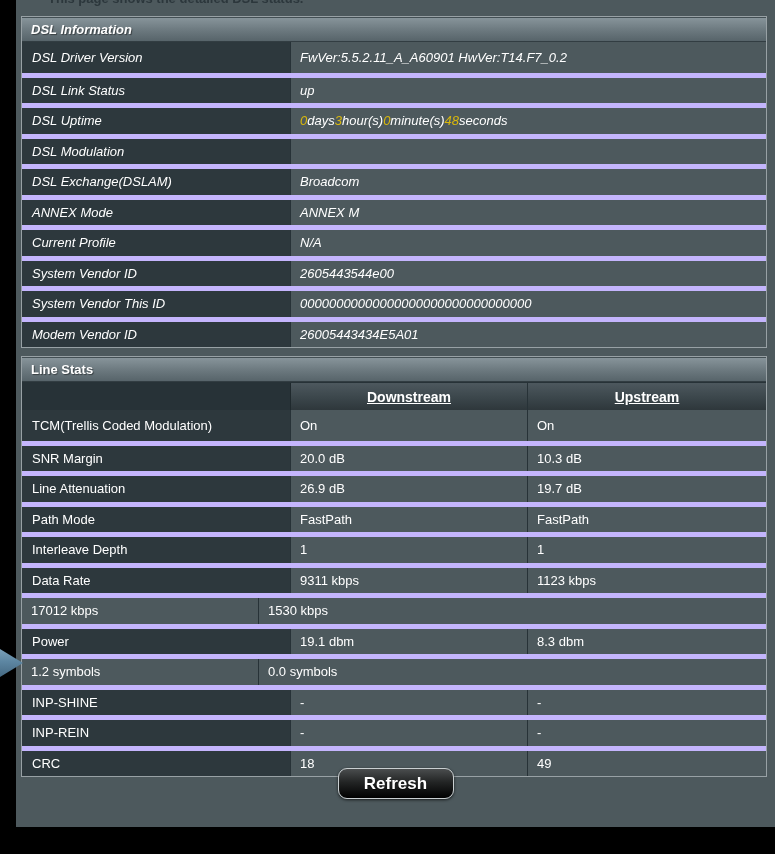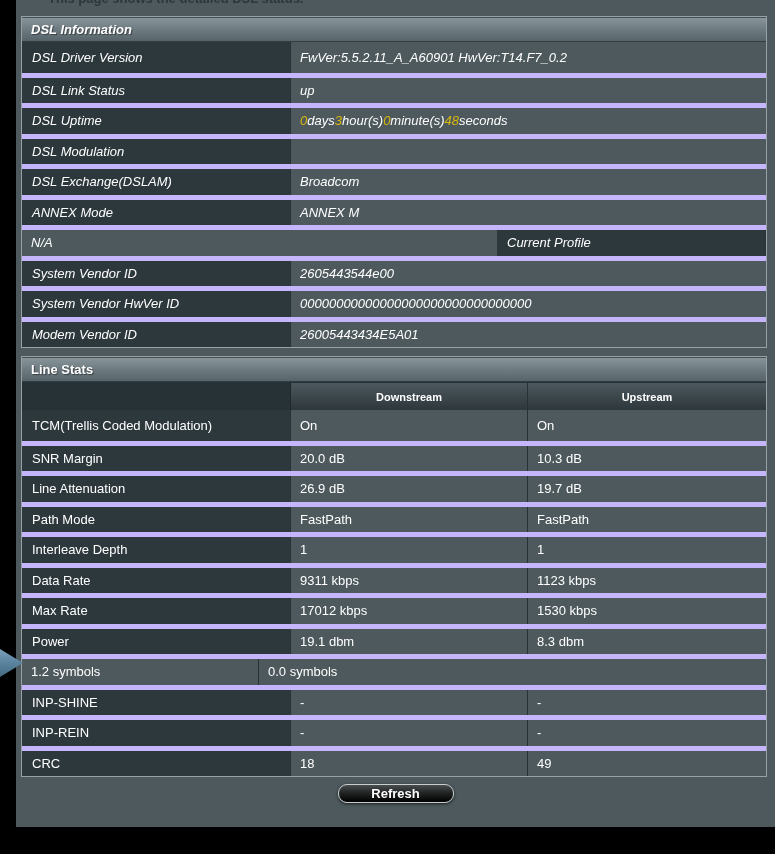--- a/index.html
+++ b/index.html
@@ -60,33 +60,34 @@
     flex:0 0 237px;border-right:1px solid #273237;
   }
   .hl{color:#D9B80C;}
   .cols-header{display:flex;height:28px;box-sizing:border-box;border-top:1px solid #273237;}
   .cols-header .corner{
     width:269px;min-width:269px;background:#273237;
     border-right:1px solid #1f292d;box-sizing:border-box;
   }
   .cols-header .colhead{
     display:flex;align-items:center;justify-content:center;
-    color:#fff;font-size:11px;font-weight:bold;
+    color:#fff;font-size:14px;font-weight:bold;
     background:linear-gradient(180deg,#4d585e 0%,#3b464b 55%,#2e373b 100%);
     box-sizing:border-box;
+    text-decoration:underline;
   }
   .cols-header .colhead.down{flex:0 0 237px;border-right:1px solid #273237;}
   .cols-header .colhead.up{flex:1;}
   .refresh-btn{
     position:absolute;left:50%;transform:translateX(-50%);
-    top:784px;width:116px;height:19px;
+    top:768px;width:116px;height:31px;
     border-radius:9px;
     border:1px solid #c9cfd1;
     background:linear-gradient(180deg,#4a4d4e 0%,#232525 45%,#000 100%);
-    color:#fff;font-size:13px;font-weight:bold;
+    color:#fff;font-size:17px;font-weight:bold;
     font-family:"Liberation Sans", sans-serif;
     cursor:pointer;
     box-shadow:0 1px 3px rgba(0,0,0,0.7);
     text-shadow:0 1px 1px rgba(0,0,0,0.6);
   }
   .left-arrow{
     position:absolute;left:0;top:649px;width:23px;height:28px;
     background:linear-gradient(180deg,#7ba0b8 0%,#5d86a2 45%,#456982 100%);
     clip-path:polygon(0 0,100% 50%,0 100%);
   }
@@ -126,29 +127,29 @@
         </div>
         <div class="row">
           <div class="cell label">DSL Exchange(DSLAM)</div>
           <div class="cell value">Broadcom</div>
         </div>
         <div class="row">
           <div class="cell label">ANNEX Mode</div>
           <div class="cell value">ANNEX M</div>
         </div>
         <div class="row">
+          <div class="cell label">Current Profile</div>
           <div class="cell value">N/A</div>
-          <div class="cell label">Current Profile</div>
         </div>
         <div class="row">
           <div class="cell label">System Vendor ID</div>
           <div class="cell value">2605443544e00</div>
         </div>
         <div class="row">
-          <div class="cell label">System Vendor HwVer ID</div>
+          <div class="cell label">System Vendor This ID</div>
           <div class="cell value">00000000000000000000000000000000</div>
         </div>
         <div class="row">
           <div class="cell label">Modem Vendor ID</div>
           <div class="cell value">26005443434E5A01</div>
         </div>
       </div>
   </div>
 
   <div class="info-table tbl-line">
@@ -183,21 +184,20 @@
           <div class="cell label">Interleave Depth</div>
           <div class="cell value mid">1</div>
           <div class="cell value">1</div>
         </div>
         <div class="row">
           <div class="cell label">Data Rate</div>
           <div class="cell value mid">9311 kbps</div>
           <div class="cell value">1123 kbps</div>
         </div>
         <div class="row">
-          <div class="cell label">Max Rate</div>
           <div class="cell value mid">17012 kbps</div>
           <div class="cell value">1530 kbps</div>
         </div>
         <div class="row">
           <div class="cell label">Power</div>
           <div class="cell value mid">19.1 dbm</div>
           <div class="cell value">8.3 dbm</div>
         </div>
         <div class="row">
           <div class="cell value mid">1.2 symbols</div>

